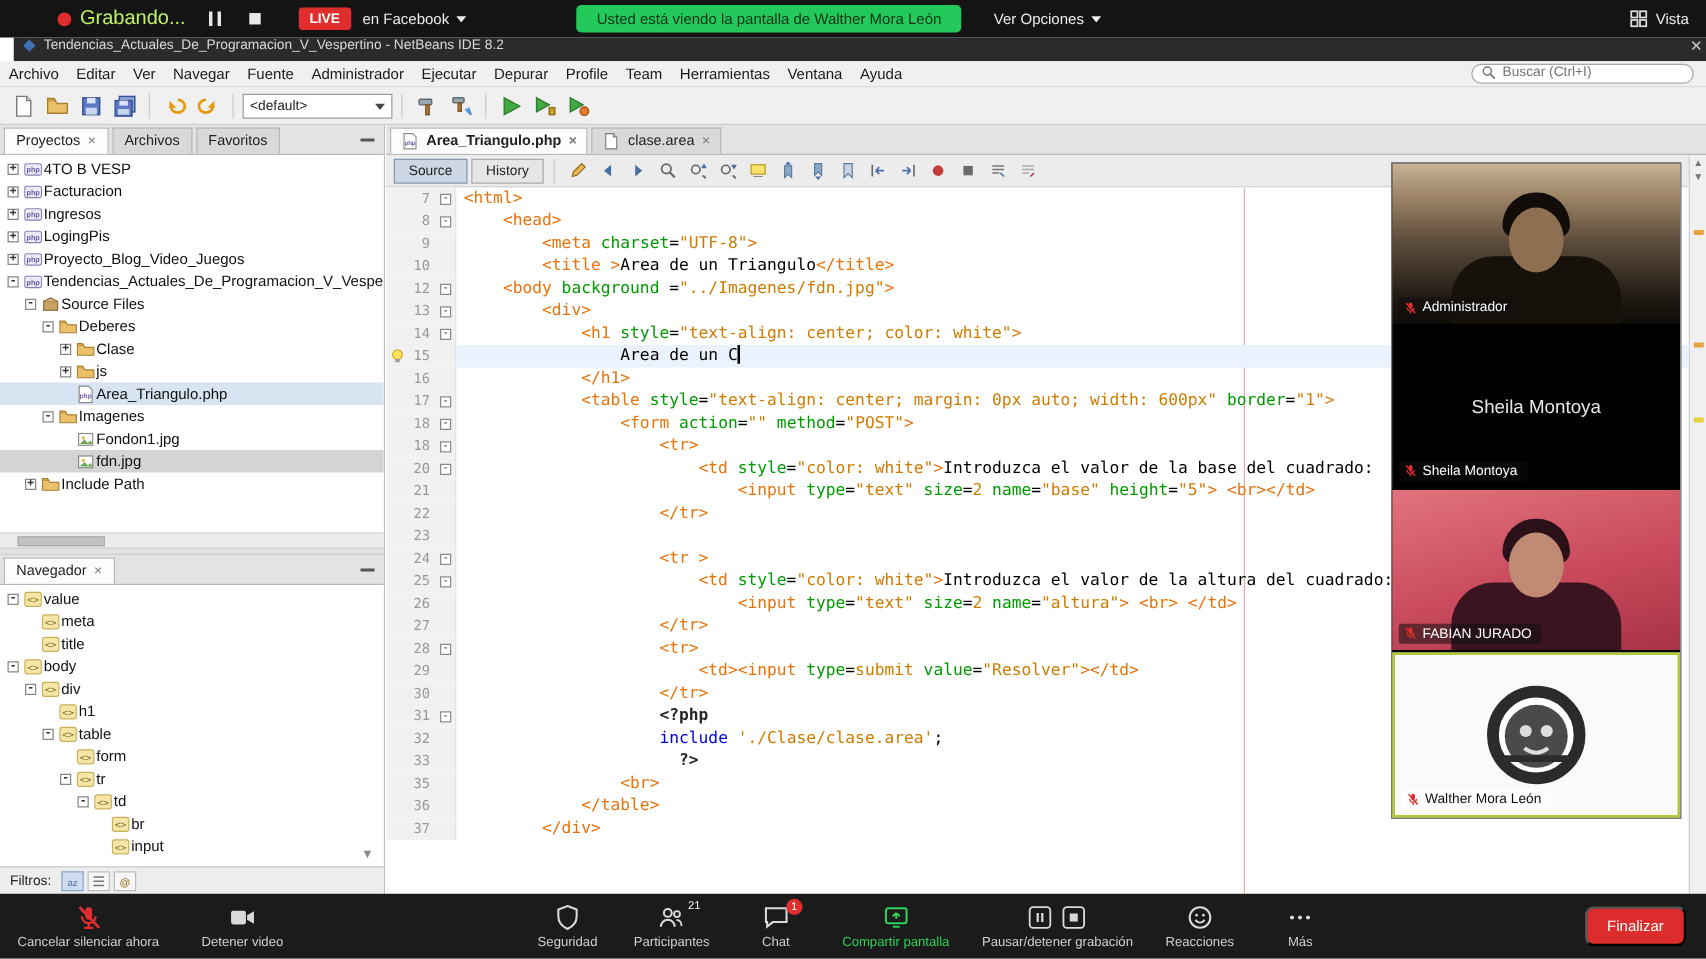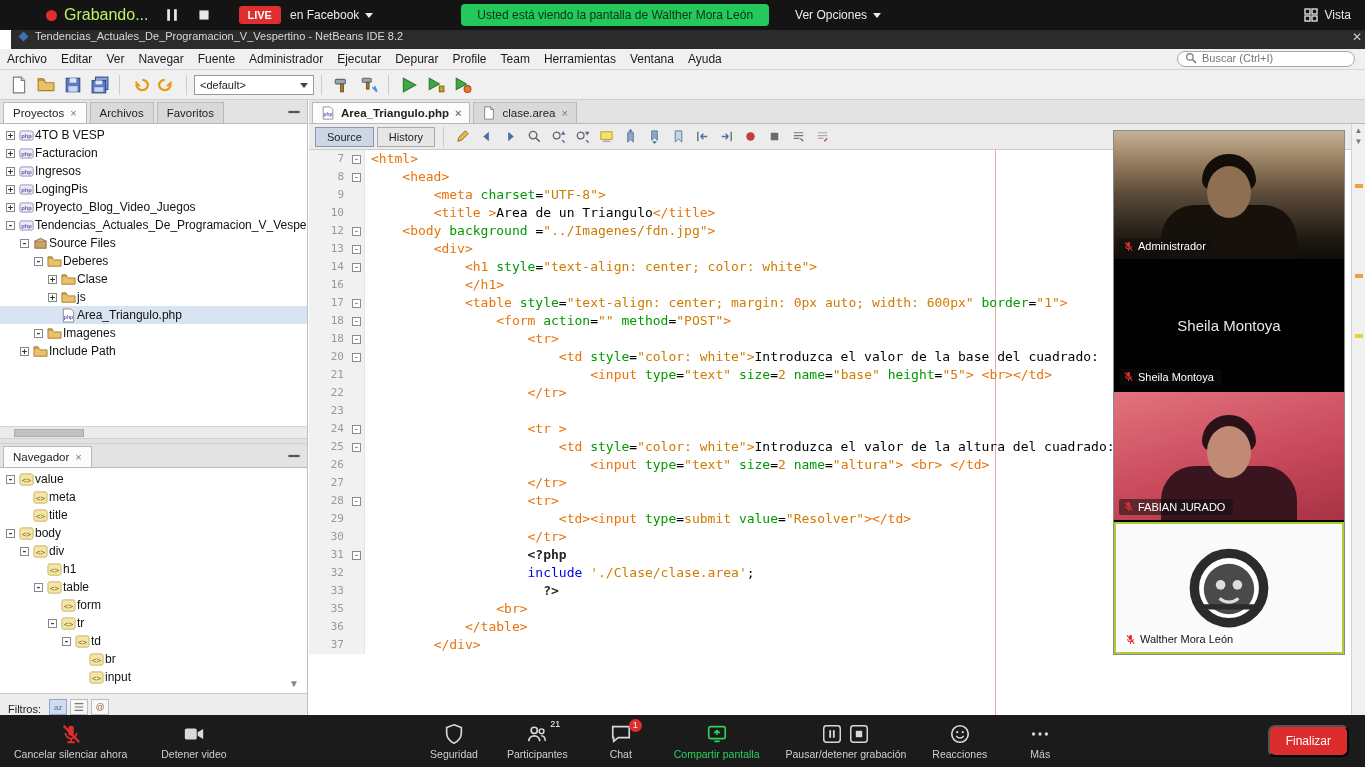--- a/index.html
+++ b/index.html
@@ -51,21 +51,21 @@
 .trow.sel-gray{background:#D4D4D4}
 .trow.sel-accent{background:#D8E4F2}
 .toggle{width:9px;height:9px;border:1px solid #878787;background:#fff;color:#333;font:bold 9px/7px "DejaVu Sans Mono",monospace;text-align:center;margin-right:4px;flex:none}
 .toggle-spacer{width:13px;flex:none}
 .tlabel{margin-left:1px}
 #proj-hscroll{position:absolute;top:326px;left:0;right:0;height:12px;background:#EBEBEB;border-top:1px solid #D5D5D5;display:flex;align-items:center}
 #proj-hscroll .thumb{width:70px;height:8px;background:#C2C2C2;border:1px solid #ABABAB;margin-left:14px}
 #left-splitter{position:absolute;top:338px;left:0;right:0;height:6px;background:#E2E2E2;border-top:1px solid #CFCFCF;border-bottom:1px solid #CFCFCF}
 #nav-strip{position:absolute;top:344px;left:0;right:0}
 #nav-tree{position:absolute;top:368px;left:0;right:0;bottom:22px;background:#fff;overflow:hidden;padding-top:2px}
-#filters{position:absolute;left:0;right:0;bottom:0;height:22px;background:#EDEDED;border-top:1px solid #C9C9C9;display:flex;align-items:flex-end;gap:4px;padding:0 8px;font-size:11px;color:#222}
+#filters{position:absolute;left:0;right:0;bottom:0;height:22px;background:#EDEDED;border-top:1px solid #C9C9C9;display:flex;align-items:center;gap:4px;padding:0 8px;font-size:11px;color:#222}
 .filter-btn{width:18px;height:16px;border:1px solid #BDBDBD;background:#F7F7F7;display:flex;align-items:center;justify-content:center}
 .filter-btn.pressed{background:#CFDCEF;border-color:#8FA8C8}
 .nav-more{position:absolute;right:8px;bottom:26px;color:#888;font-size:10px}
 
 
 #editor{position:absolute;top:100px;left:309px;right:0;bottom:52px;background:#fff}
 #ed-tabs{height:24px;background:#E3E3E3;display:flex;align-items:flex-end;border-bottom:1px solid #B9B9B9}
 .etab{height:21px;display:flex;align-items:center;gap:6px;padding:0 8px;font-size:11.5px;color:#222;background:#D9D9D9;border:1px solid #B9B9B9;border-bottom:none;margin-left:3px;white-space:nowrap}
 .etab.active{background:#FCFCFC;font-weight:bold}
 #ed-toolbar{position:absolute;top:24px;left:0;right:0;height:26px;background:#ECECEC;border-bottom:1px solid #CCC;display:flex;align-items:center;gap:3px;padding-left:6px;font-size:11px}
@@ -454,20 +454,42 @@
       <div class="trow" style="padding-left: 34px;">
         <span class="toggle">-</span>
         <span class="ico" style="width: 15px; height: 15px;">
           <svg viewBox="0 0 16 16">
             <path d="M1 13V4.5h5l1.6 1.8H15V13z" fill="#EBC06B" stroke="#A8802F"></path>
             <path d="M1 4.5V3h4.3l1.2 1.5" fill="#D9A847" stroke="#A8802F"></path>
           </svg>
         </span>
         <span class="tlabel">Imagenes</span>
       </div>
+      <div class="trow" style="padding-left: 48px;">
+        <span class="toggle-spacer"></span>
+        <span class="ico" style="width: 15px; height: 15px;">
+          <svg viewBox="0 0 16 16">
+            <rect x="2" y="3" width="12" height="10" fill="#fff" stroke="#888"></rect>
+            <circle cx="6" cy="6.8" r="1.4" fill="#E8B64C"></circle>
+            <path d="M3 12l4-4 3 3 2-2 2 3z" fill="#6AA84F"></path>
+          </svg>
+        </span>
+        <span class="tlabel">Fondon1.jpg</span>
+      </div>
+      <div class="trow sel-gray" style="padding-left: 48px;">
+        <span class="toggle-spacer"></span>
+        <span class="ico" style="width: 15px; height: 15px;">
+          <svg viewBox="0 0 16 16">
+            <rect x="2" y="3" width="12" height="10" fill="#fff" stroke="#888"></rect>
+            <circle cx="6" cy="6.8" r="1.4" fill="#E8B64C"></circle>
+            <path d="M3 12l4-4 3 3 2-2 2 3z" fill="#6AA84F"></path>
+          </svg>
+        </span>
+        <span class="tlabel">fdn.jpg</span>
+      </div>
       <div class="trow" style="padding-left: 20px;">
         <span class="toggle">+</span>
         <span class="ico" style="width: 15px; height: 15px;">
           <svg viewBox="0 0 16 16">
             <path d="M1 13V4.5h5l1.6 1.8H15V13z" fill="#EBC06B" stroke="#A8802F"></path>
             <path d="M1 4.5V3h4.3l1.2 1.5" fill="#D9A847" stroke="#A8802F"></path>
           </svg>
         </span>
         <span class="tlabel">Include Path</span>
       </div>
@@ -793,20 +815,24 @@
   <div id="code">
     <div id="margin-line"></div>
     <div id="code-lines">
         <div class="cl"><span class="g-num">7</span><span class="g-fold"><span class="foldbox">-</span></span><span class="ctext"><span class="tk-tg">&lt;html&gt;</span></span></div>
         <div class="cl"><span class="g-num">8</span><span class="g-fold"><span class="foldbox">-</span></span><span class="ctext"><span class="tk-pl">    </span><span class="tk-tg">&lt;head&gt;</span></span></div>
         <div class="cl"><span class="g-num">9</span><span class="g-fold"></span><span class="ctext"><span class="tk-pl">        </span><span class="tk-tg">&lt;meta </span><span class="tk-at">charset</span><span class="tk-pl">=</span><span class="tk-vl">"UTF-8"</span><span class="tk-tg">&gt;</span></span></div>
         <div class="cl"><span class="g-num">10</span><span class="g-fold"></span><span class="ctext"><span class="tk-pl">        </span><span class="tk-tg">&lt;title &gt;</span><span class="tk-pl">Area de un Triangulo</span><span class="tk-tg">&lt;/title&gt;</span></span></div>
         <div class="cl"><span class="g-num">12</span><span class="g-fold"><span class="foldbox">-</span></span><span class="ctext"><span class="tk-pl">    </span><span class="tk-tg">&lt;body </span><span class="tk-at">background </span><span class="tk-pl">=</span><span class="tk-vl">"../Imagenes/fdn.jpg"</span><span class="tk-tg">&gt;</span></span></div>
         <div class="cl"><span class="g-num">13</span><span class="g-fold"><span class="foldbox">-</span></span><span class="ctext"><span class="tk-pl">        </span><span class="tk-tg">&lt;div&gt;</span></span></div>
         <div class="cl"><span class="g-num">14</span><span class="g-fold"><span class="foldbox">-</span></span><span class="ctext"><span class="tk-pl">            </span><span class="tk-tg">&lt;h1 </span><span class="tk-at">style</span><span class="tk-pl">=</span><span class="tk-vl">"text-align: center; color: white"</span><span class="tk-tg">&gt;</span></span></div>
+        <div class="cl cur"><span class="g-num">15<span class="ico hintpos" style="width: 14px; height: 14px;"><svg viewBox="0 0 16 16">
+                <circle cx="8" cy="6.5" r="4.4" fill="#FFE25A" stroke="#C9A41B"></circle>
+                <rect x="6" y="10.5" width="4" height="3" fill="#9A9A9A"></rect>
+              </svg></span></span><span class="g-fold"></span><span class="ctext"><span class="tk-pl">                Area de un C</span><span class="tcaret"></span></span></div>
         <div class="cl"><span class="g-num">16</span><span class="g-fold"></span><span class="ctext"><span class="tk-pl">            </span><span class="tk-tg">&lt;/h1&gt;</span></span></div>
         <div class="cl"><span class="g-num">17</span><span class="g-fold"><span class="foldbox">-</span></span><span class="ctext"><span class="tk-pl">            </span><span class="tk-tg">&lt;table </span><span class="tk-at">style</span><span class="tk-pl">=</span><span class="tk-vl">"text-align: center; margin: 0px auto; width: 600px"</span><span class="tk-pl"> </span><span class="tk-at">border</span><span class="tk-pl">=</span><span class="tk-vl">"1"</span><span class="tk-tg">&gt;</span></span></div>
         <div class="cl"><span class="g-num">18</span><span class="g-fold"><span class="foldbox">-</span></span><span class="ctext"><span class="tk-pl">                </span><span class="tk-tg">&lt;form </span><span class="tk-at">action</span><span class="tk-pl">=</span><span class="tk-vl">""</span><span class="tk-pl"> </span><span class="tk-at">method</span><span class="tk-pl">=</span><span class="tk-vl">"POST"</span><span class="tk-tg">&gt;</span></span></div>
         <div class="cl"><span class="g-num">18</span><span class="g-fold"><span class="foldbox">-</span></span><span class="ctext"><span class="tk-pl">                    </span><span class="tk-tg">&lt;tr&gt;</span></span></div>
         <div class="cl"><span class="g-num">20</span><span class="g-fold"><span class="foldbox">-</span></span><span class="ctext"><span class="tk-pl">                        </span><span class="tk-tg">&lt;td </span><span class="tk-at">style</span><span class="tk-pl">=</span><span class="tk-vl">"color: white"</span><span class="tk-tg">&gt;</span><span class="tk-pl">Introduzca el valor de la base del cuadrado:</span></span></div>
         <div class="cl"><span class="g-num">21</span><span class="g-fold"></span><span class="ctext"><span class="tk-pl">                            </span><span class="tk-tg">&lt;input </span><span class="tk-at">type</span><span class="tk-pl">=</span><span class="tk-vl">"text"</span><span class="tk-pl"> </span><span class="tk-at">size</span><span class="tk-pl">=</span><span class="tk-vl">2</span><span class="tk-pl"> </span><span class="tk-at">name</span><span class="tk-pl">=</span><span class="tk-vl">"base"</span><span class="tk-pl"> </span><span class="tk-at">height</span><span class="tk-pl">=</span><span class="tk-vl">"5"</span><span class="tk-tg">&gt;</span><span class="tk-pl"> </span><span class="tk-tg">&lt;br&gt;</span><span class="tk-tg">&lt;/td&gt;</span></span></div>
         <div class="cl"><span class="g-num">22</span><span class="g-fold"></span><span class="ctext"><span class="tk-pl">                    </span><span class="tk-tg">&lt;/tr&gt;</span></span></div>
         <div class="cl"><span class="g-num">23</span><span class="g-fold"></span><span class="ctext"></span></div>
         <div class="cl"><span class="g-num">24</span><span class="g-fold"><span class="foldbox">-</span></span><span class="ctext"><span class="tk-pl">                    </span><span class="tk-tg">&lt;tr &gt;</span></span></div>
         <div class="cl"><span class="g-num">25</span><span class="g-fold"><span class="foldbox">-</span></span><span class="ctext"><span class="tk-pl">                        </span><span class="tk-tg">&lt;td </span><span class="tk-at">style</span><span class="tk-pl">=</span><span class="tk-vl">"color: white"</span><span class="tk-tg">&gt;</span><span class="tk-pl">Introduzca el valor de la altura del cuadrado:</span></span></div>

